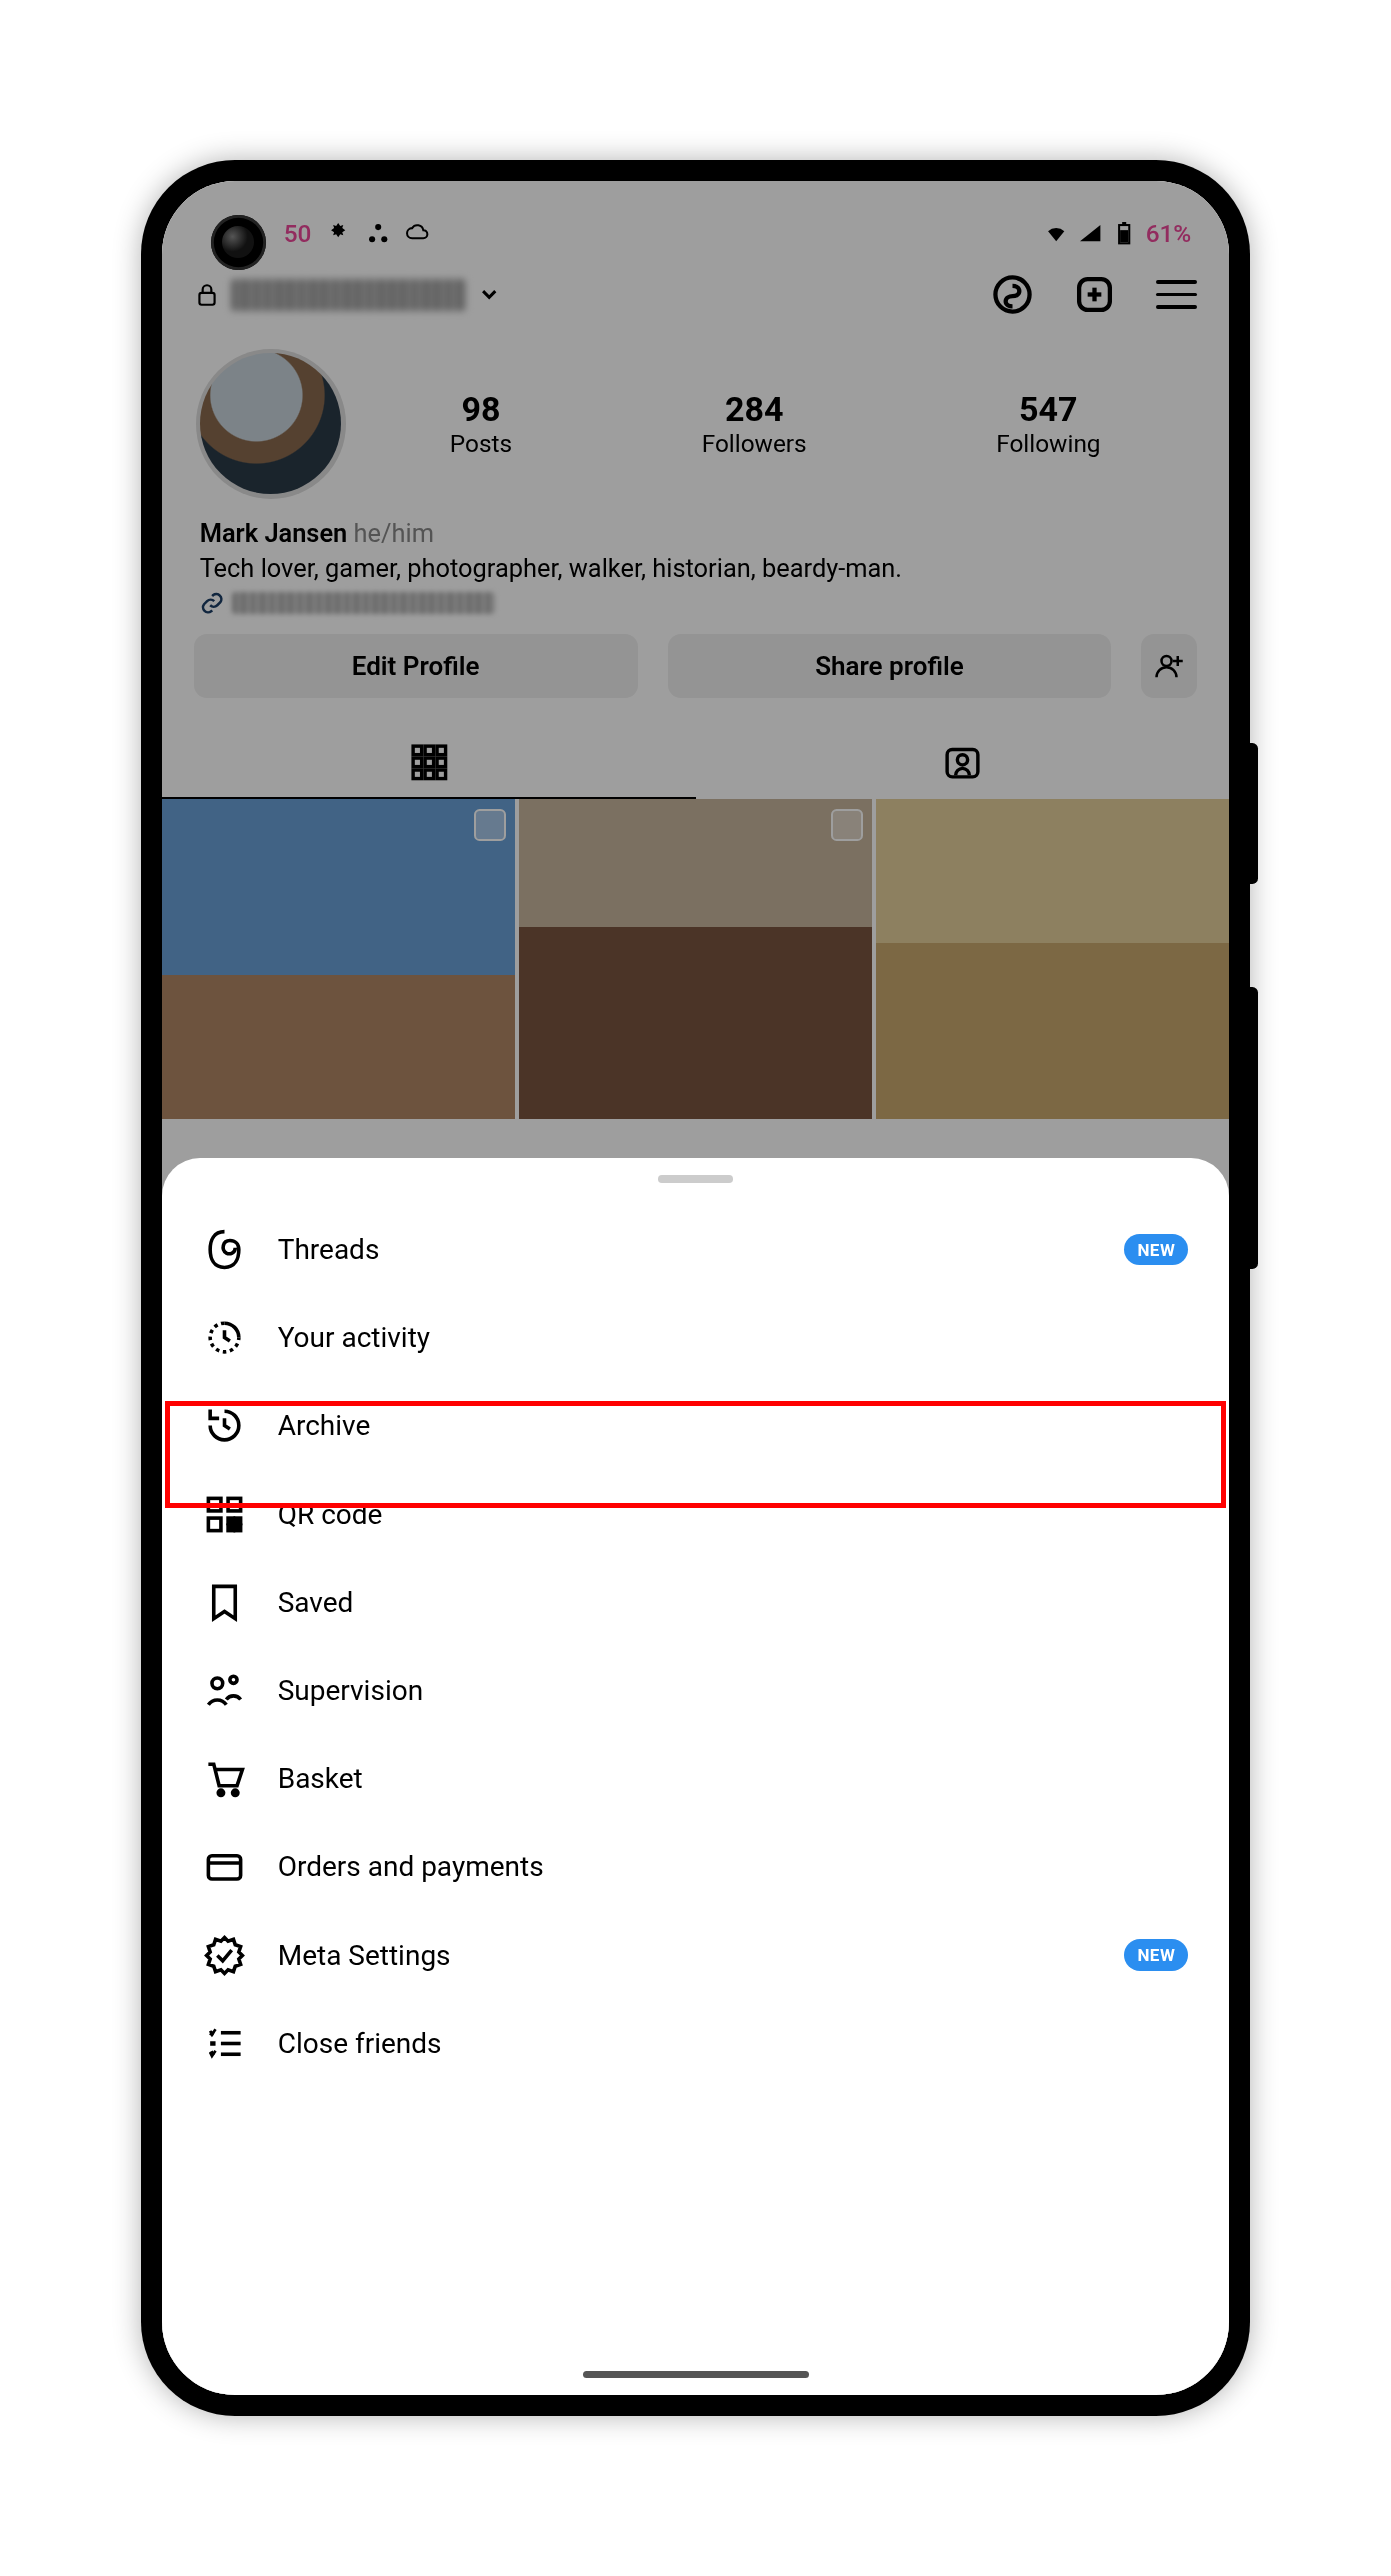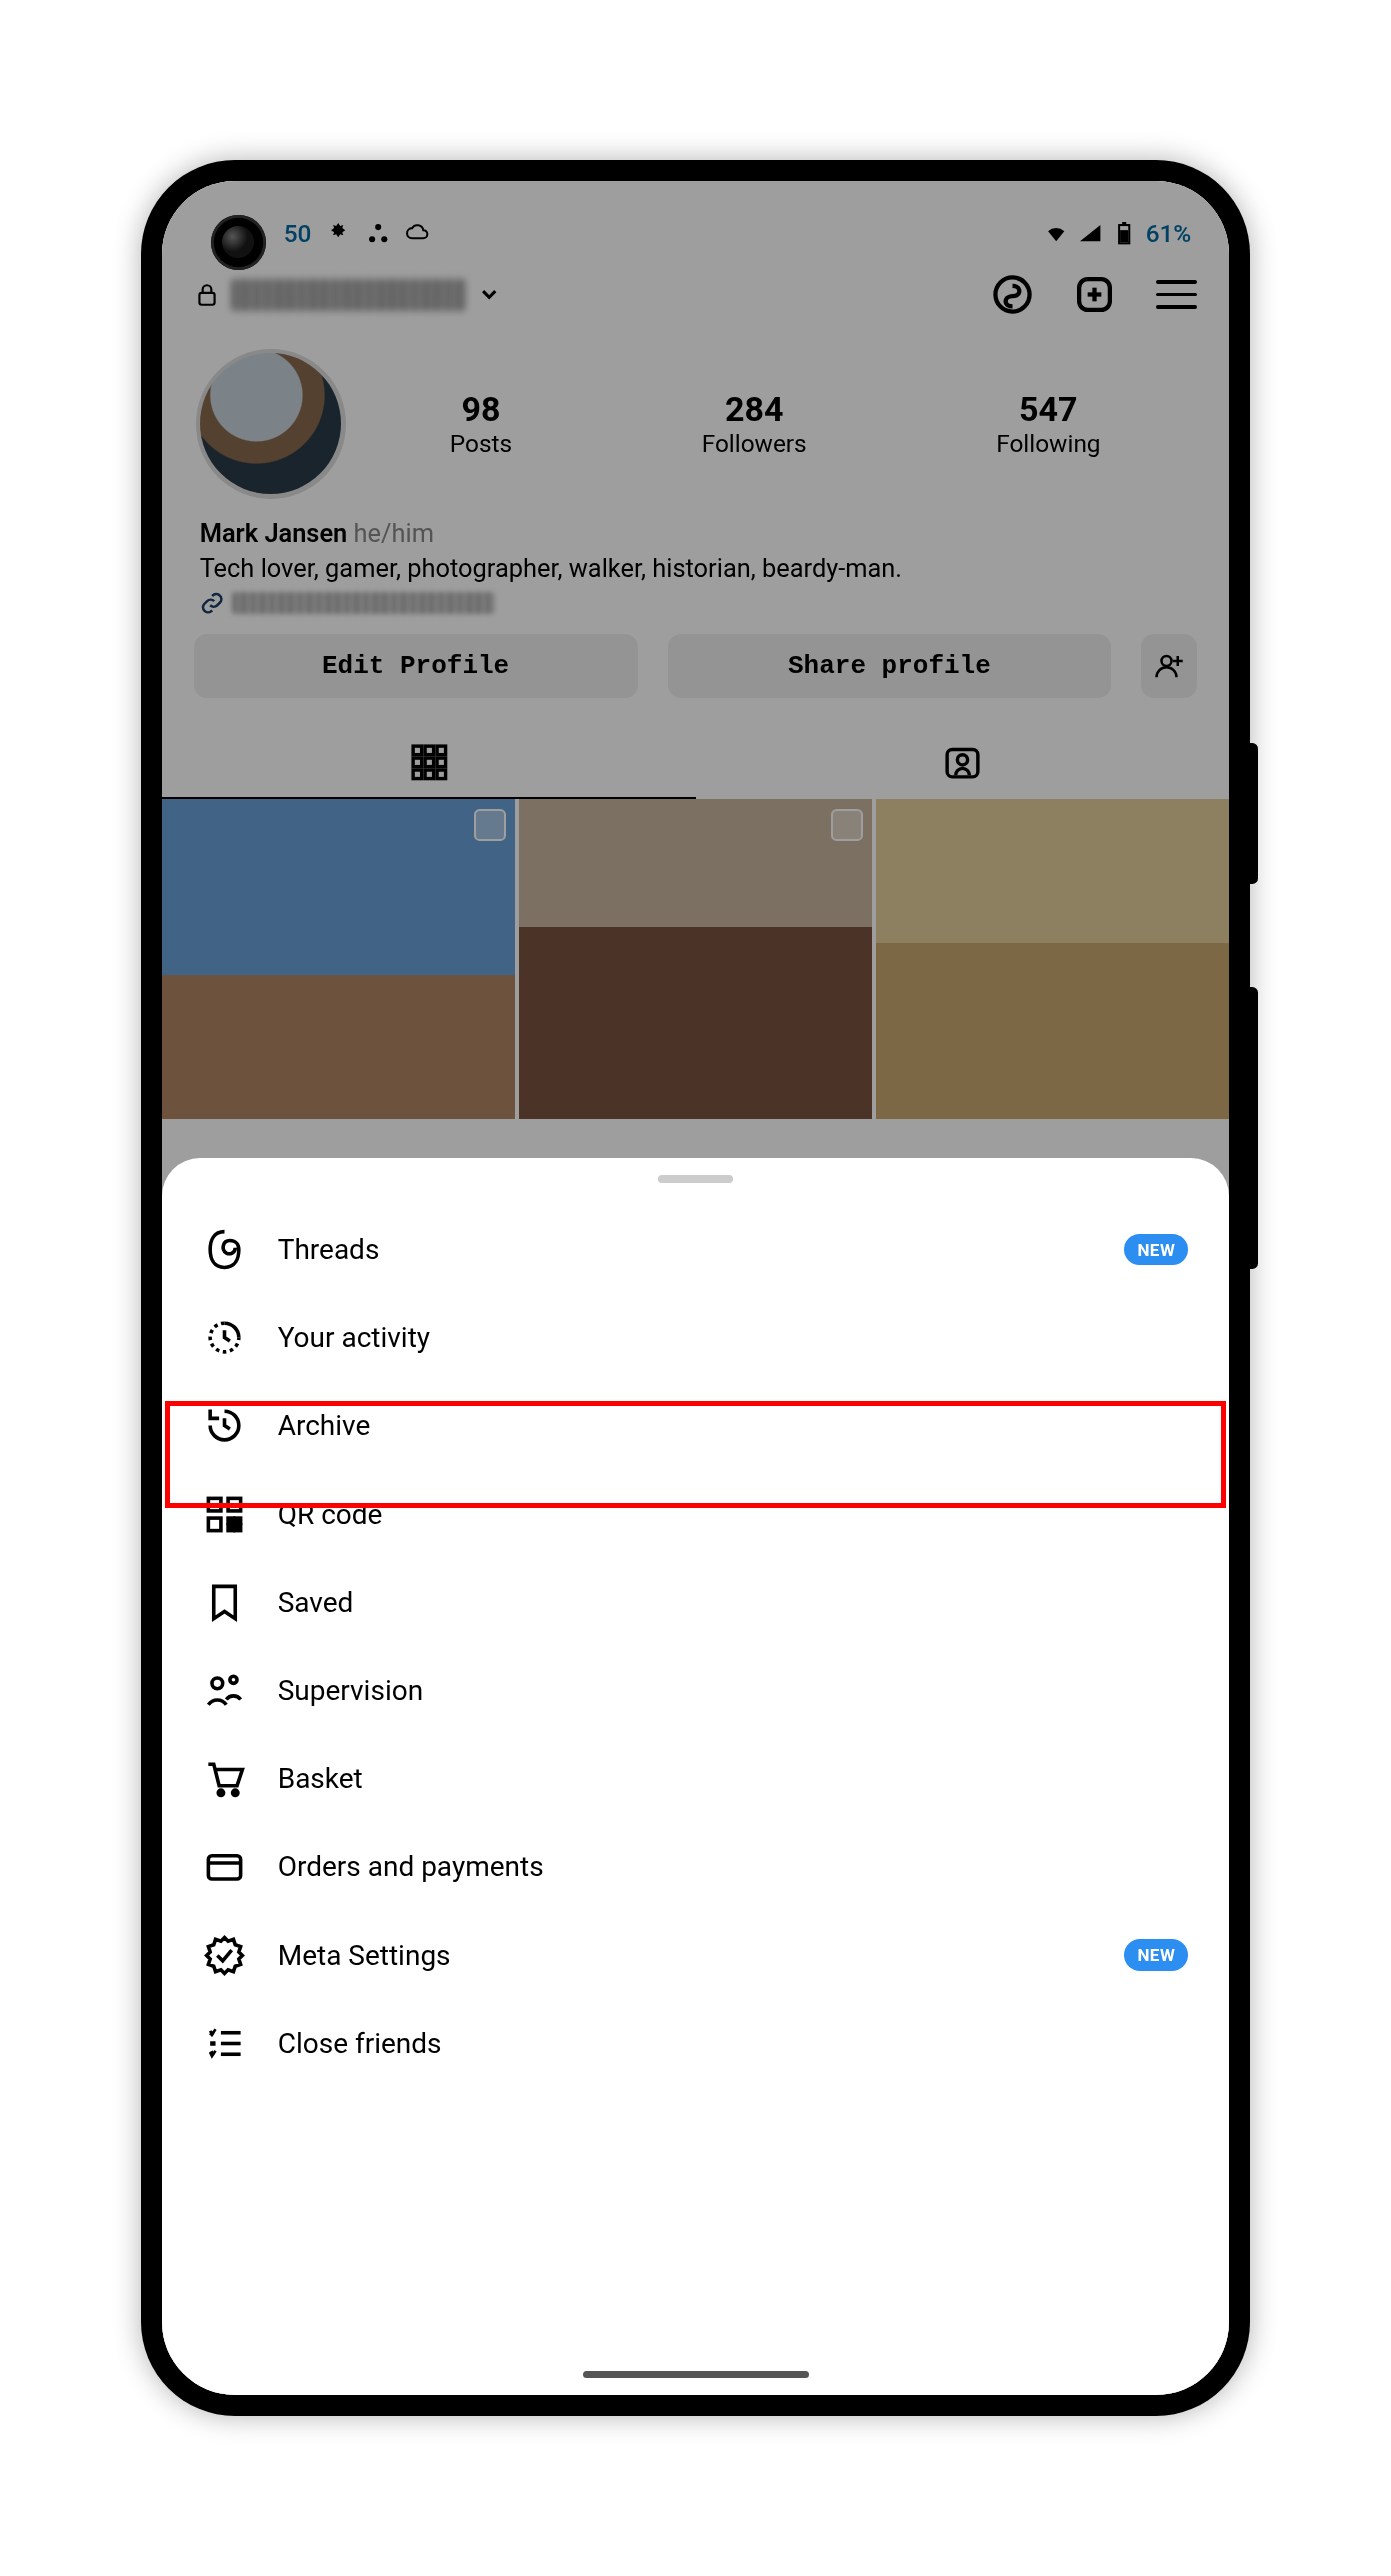--- a/index.html
+++ b/index.html
@@ -78,21 +78,21 @@
     z-index: 10;
     padding-top: 19px;
   }
   .status-bar {
     display: flex;
     justify-content: space-between;
     align-items: center;
     padding: 19px 38px 9.4px 122px;
     font-size: 24.4px;
     font-weight: 500;
-    color: #0369a1;
+    color: #ec4899;
   }
   .status-left { display: flex; align-items: center; gap: 15px; }
   .status-right { display: flex; align-items: center; gap: 9.4px; }
   .status-ico { width: 24.4px; height: 24.4px; }
   .app-header {
     display: flex;
     align-items: center;
     justify-content: space-between;
     padding: 17px 32px 11.3px 32px;
   }
@@ -118,21 +118,21 @@
   }
   .story-ring { padding: 4.7px; border-radius: 50%; background: #ddd; width: 150px; height: 150px; display:flex; align-items:center; justify-content:center; }
   .stats { flex: 1; display: flex; justify-content: space-around; text-align: center; }
   .stat-num { font-size: 34px; font-weight: 700; }
   .stat-lbl { font-size: 24.4px; color: #000; }
   .bio { padding: 7.5px 38px 19px; font-size: 25.4px; line-height: 1.4; }
   .bio-name { font-weight: 600; }
   .bio-pronoun { color: #888; font-weight: 400; }
   .bio-link { display: flex; align-items: center; gap: 7.5px; color: #1c3e66; margin-top: 3.8px; }
   .bio-link-blur { width:263px; height:22.6px; background:repeating-linear-gradient(90deg,#aaa 0 4.7px,#ccc 4.7px 9.4px); filter:blur(2.8px); border-radius:3.8px; }
-  .profile-buttons { display:flex; gap:30px; padding:0 32px 28px;font-family:Liberation Mono, monospace; }
+  .profile-buttons { display:flex; gap:30px; padding:0 32px 28px; }
   .pbtn { flex:1; background:#efefef; border-radius:13px; padding:17px 0; text-align:center; font-size:26px; font-weight:600; }
   .pbtn-sq { flex:0 0 56px; background:#efefef; border-radius:13px; display:flex; align-items:center; justify-content:center; }
   .tabstrip { display:flex; }
   .tab { flex:1; display:flex; align-items:center; justify-content:center; padding:15px 0; border-bottom:2.8px solid transparent; }
   .tab.active { border-bottom-color:#000; }
   .tab svg { width:41px; height:41px; stroke:#000; stroke-width:2; fill:none; }
   .posts-row { display:flex; gap:3.8px; height:320px; }
   .post {
     flex:1; position:relative;
     background:linear-gradient(180deg,#6aa1d7 0 55%, #b08765 55% 100%);

